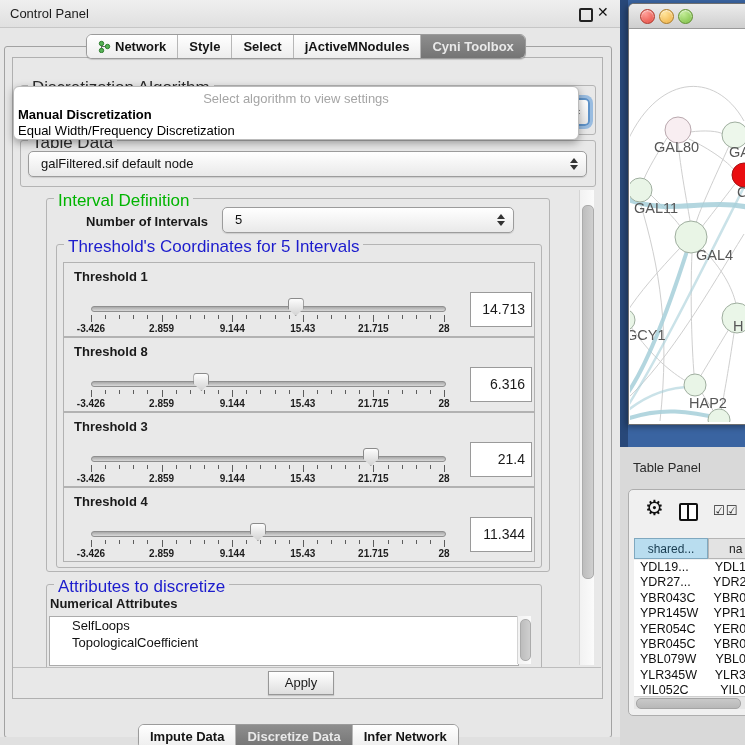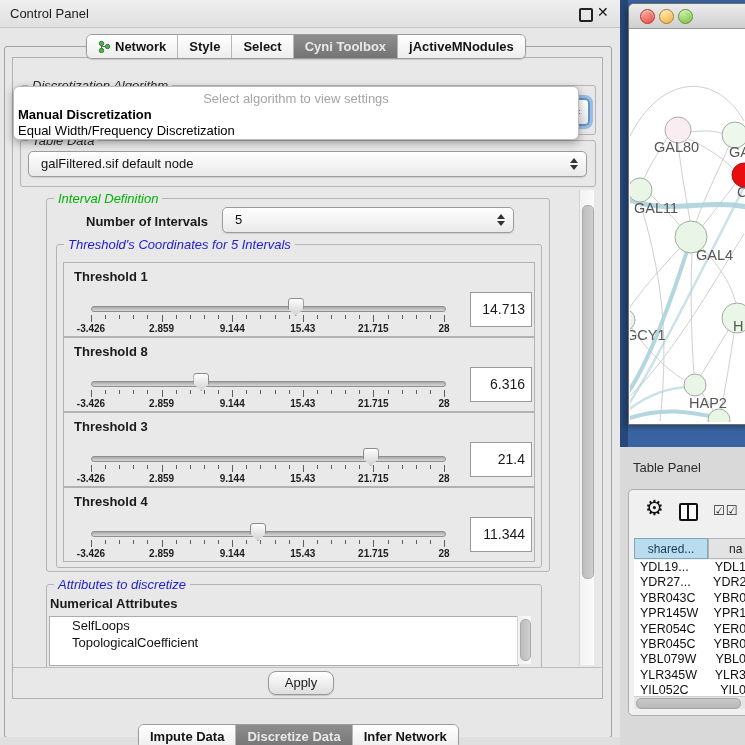--- a/index.html
+++ b/index.html
@@ -23,21 +23,21 @@
   .seg-tab.sel{background:linear-gradient(#8e8e8e,#747474);color:#e9e9e9;}
   #topTabs{left:86px;top:34px;z-index:10;}
   #bottomTabs{left:138px;top:724px;z-index:10;}
 
   #outer-pane{left:4px;top:46px;width:606px;height:690px;border:1px solid #a2a2a2;border-radius:3px;}
   #inner-panel{left:12px;top:57px;width:589px;height:640px;border:1px solid #b0b0b0;background:#e8e8e8;}
   #below-pane{left:0;top:737px;width:620px;height:8px;background:#e0e0e0;}
 
   
   .grp{position:absolute;border:1px solid #b4b4b4;border-radius:3px;}
-  .grp-label{position:absolute;top:-8px;left:7px;background:#e8e8e8;padding:0 4px;font-size:13px;font-style:italic;}
+  .grp-label{position:absolute;top:-8px;left:7px;background:#e8e8e8;padding:0 4px;font-size:17px;}
   .lbl-dark{color:#2c2c2c;}
   .lbl-green{color:#00b400;}
   .lbl-blue{color:#1c1ccd;}
 
   
   .combo{position:absolute;height:24px;border:1px solid #9c9c9c;border-radius:5px;
          background:linear-gradient(#ffffff,#e9e9e9);box-shadow:0 1px 1px rgba(0,0,0,.12);text-align:center;}
   .combo .ctext{position:absolute;left:12px;top:4px;font-size:13px;color:#111;}
   .stepper{position:absolute;right:8px;top:5px;width:9px;height:14px;}
   .stepper .up{position:absolute;left:1px;top:1px;width:0;height:0;
@@ -73,21 +73,21 @@
   .handle{position:absolute;top:35px;width:14px;height:16px;background:linear-gradient(#fdfdfd,#d3d3d3);
           border:1px solid #8b8b8b;border-radius:3px 3px 2px 2px;
           clip-path:polygon(0 0,100% 0,100% 58%,50% 100%,0 58%);}
   .vbox{position:absolute;left:406px;top:29px;width:54px;height:33px;background:#fff;border:1px solid #9a9a9a;
         font-size:14px;text-align:right;line-height:33px;padding-right:6px;}
 
   
   #attrList{position:absolute;left:36px;top:428px;width:468px;height:48px;background:#fff;border:1px solid #ababab;overflow:hidden;}
   .attr-item{padding-left:22px;font-size:13px;height:17px;line-height:17px;color:#111;white-space:nowrap;}
 
-  #applyBtn{left:268px;top:671px;width:64px;height:22px;border:1px solid #979797;border-radius:8px;
+  #applyBtn{left:268px;top:671px;width:64px;height:22px;border:1px solid #979797;border-radius:0;
             background:linear-gradient(#ffffff,#dedede);text-align:center;line-height:22px;font-size:13px;
             box-shadow:0 1px 1px rgba(0,0,0,.15);}
 
   
   #rightCol{left:620px;top:0;width:125px;height:745px;overflow:hidden;background:#d9d9d9;padding-left:44px;}
   #desktop{position:absolute;left:0;top:0;width:125px;height:447px;background:#3a64a1;}
   #desktop-strip{position:absolute;left:0;top:0;width:8px;height:447px;background:rgba(10,20,45,.35);}
   #netWindow{position:absolute;left:8px;top:3px;width:120px;height:420px;border:1px solid #6f6f6f;
              border-radius:6px 0 0 0;background:#fff;box-shadow:-2px 2px 6px rgba(0,0,0,.35);}
   #netTitlebar{position:absolute;left:0;top:0;width:100%;height:24px;border-radius:5px 0 0 0;
@@ -144,25 +144,25 @@
           <circle cx="9.5" cy="6.5" r="2.2" fill="#57b257" stroke="#2e7d2e"></circle>
         </svg>
         <span>Network</span>
       </div>
       <div class="seg-tab">
         <span>Style</span>
       </div>
       <div class="seg-tab">
         <span>Select</span>
       </div>
+      <div class="seg-tab">
+        <span>jActiveMNodules</span>
+      </div>
       <div class="seg-tab sel">
         <span>Cyni Toolbox</span>
-      </div>
-      <div class="seg-tab">
-        <span>jActiveMNodules</span>
       </div>
     </div>
 
   <div class="grp" style="left:20px;top:85px;width:574px;height:48px;">
     <span class="grp-label lbl-dark">Discretization Algorithm</span>
   </div>
   <div class="abs combo" id="algo-combo">
     <span class="stepper">
         <span class="up"></span>
         <span class="dn"></span>

